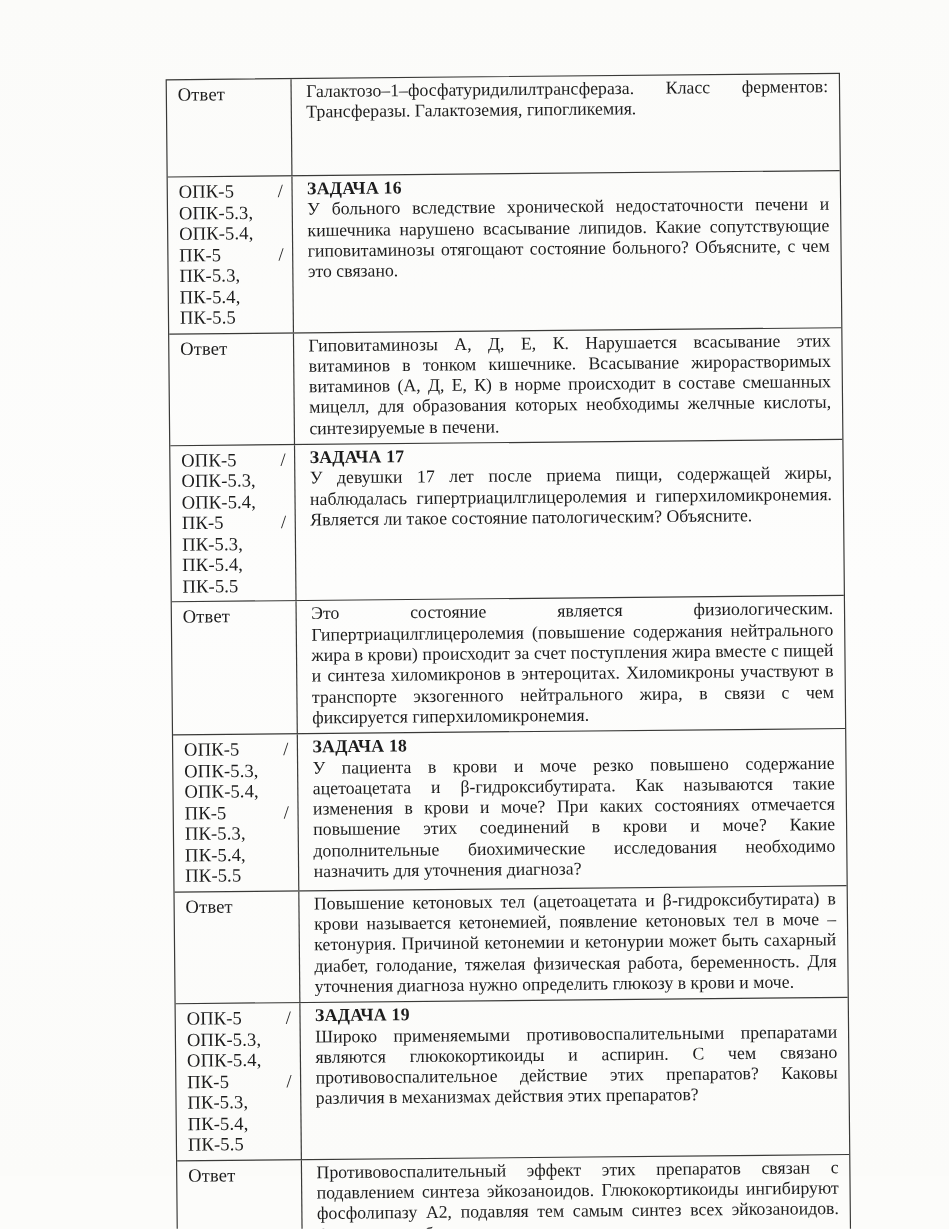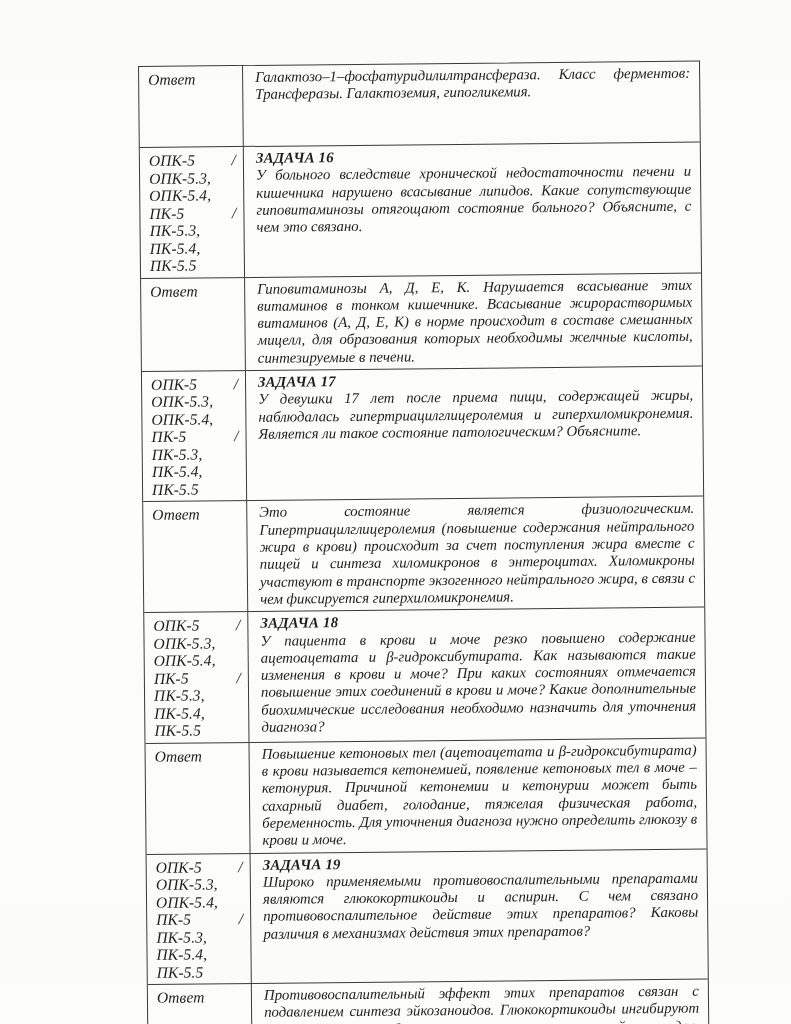--- a/index.html
+++ b/index.html
@@ -10,21 +10,20 @@
     background: #fcfcfa;
     overflow: hidden;
     font-family: "Liberation Serif", "DejaVu Serif", serif;
     color: #1d1d1d;
   }
   .page {
     position: relative;
     width: 791px;
     height: 980px;
     background: linear-gradient(180deg, #fbfbf9 0%, #fdfdfc 50%, #fbfbf9 100%);
-    font-style: italic;
   }
   .doc-table {
     position: absolute;
     left: 138px;
     top: 66px;
     width: 562px;
     box-sizing: border-box;
     border: 1.5px solid #3a3a38;
     transform: rotate(-0.55deg);
     transform-origin: left top;

